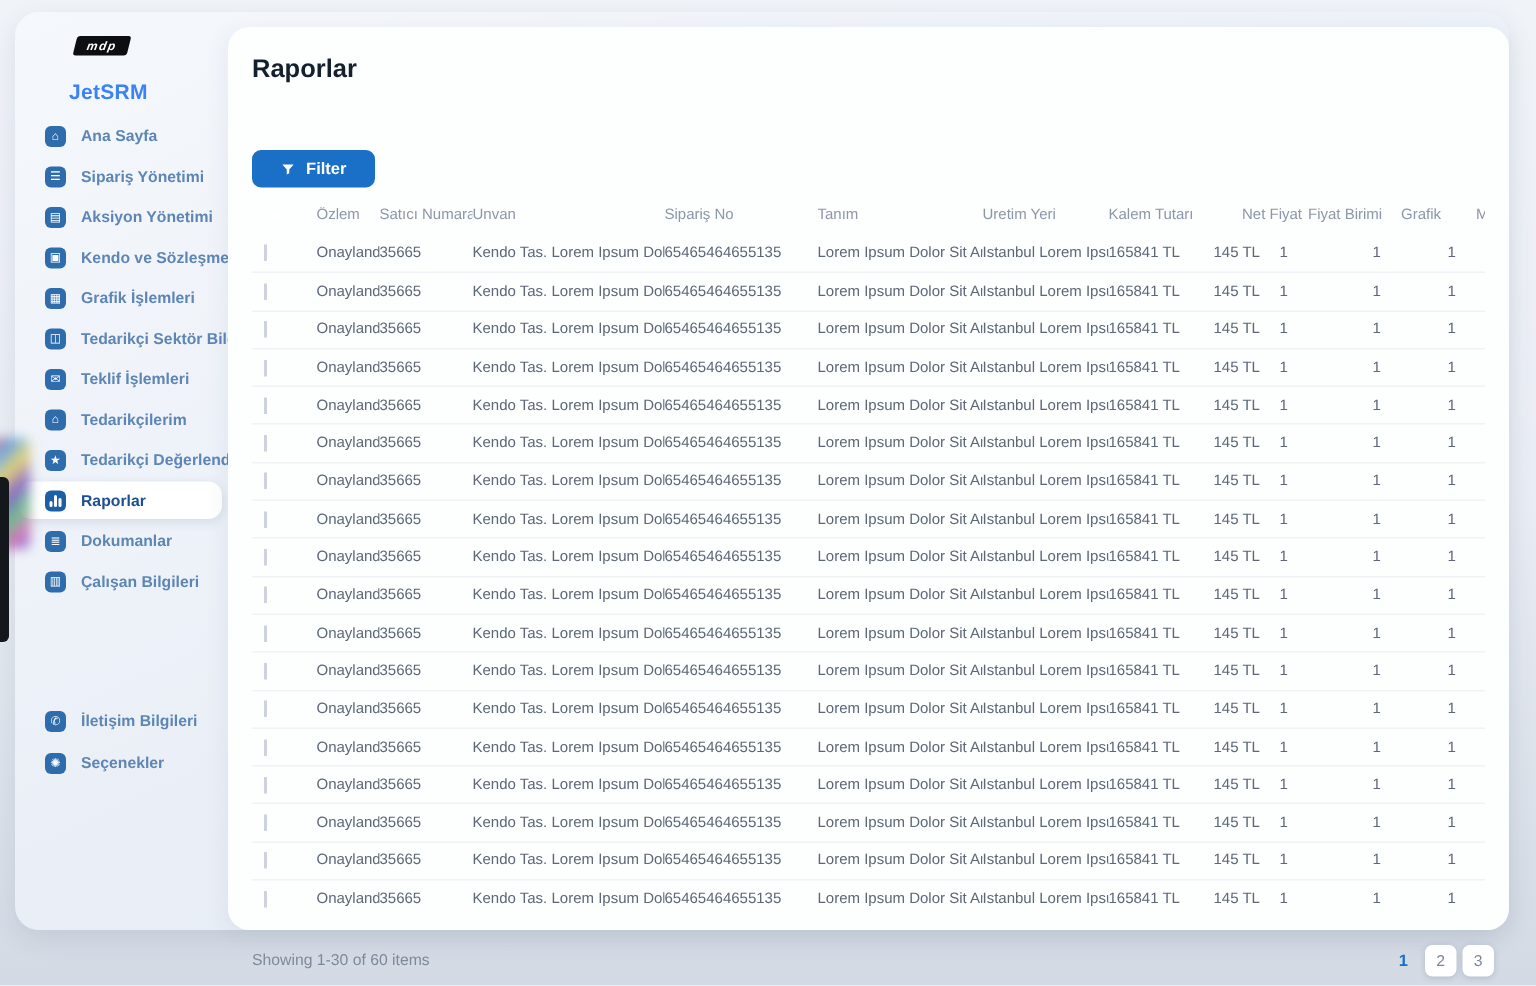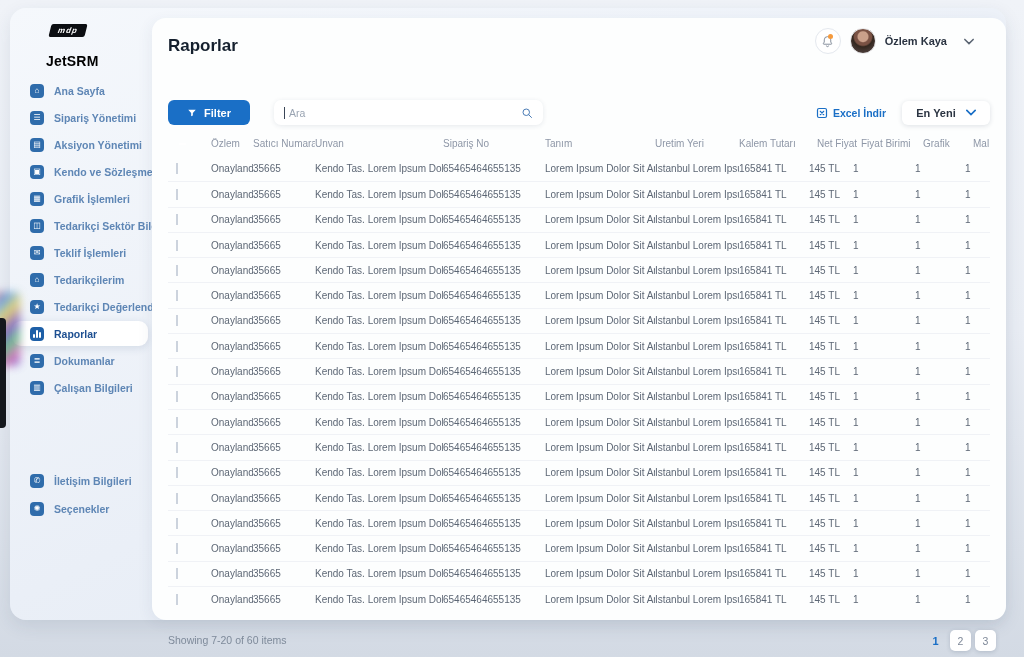--- a/index.html
+++ b/index.html
@@ -17,21 +17,21 @@
     box-shadow: 0 6px 18px rgba(40,60,90,.10);
   }
   
   .sidebar { position:absolute; left:10px; top:8px; width:142px; height:612px; }
   .logo {
     position:absolute; left:40px; top:16px; width:36px; height:13px;
     background:#0c0e12; transform: skewX(-14deg); border-radius:2px;
     display:flex; align-items:center; justify-content:center;
   }
   .logo span { color:#fff; font-style:italic; font-weight:bold; font-size:8px; letter-spacing:1px; transform: skewX(4deg); }
-  .brand { position:absolute; left:36px; top:45px; font-size:14px; font-weight:bold; color:#000000; letter-spacing:.2px; }
+  .brand { position:absolute; left:36px; top:45px; font-size:14px; font-weight:bold; color:#3b82f6; letter-spacing:.2px; }
   .nav { position:absolute; left:0; top:69px; width:142px; }
   .nav-item {
     position:relative; height:27px; display:flex; align-items:center; gap:10px;
     padding-left:20px; cursor:pointer;
   }
   .nav-item .ic {
     width:14px; height:14px; border-radius:4px; background:#2f6cab; flex:0 0 14px;
     display:flex; align-items:center; justify-content:center; color:#fff; font-size:8px; line-height:1;
   }
   .nav-item .lb { font-size:10.5px; font-weight:600; color:#5e86b5; white-space:nowrap; }
@@ -196,84 +196,43 @@
         <span class="lb">Seçenekler</span>
       </div>
     </div>
 </div>
 
 <div class="artifact-noise"></div>
 <div class="artifact-bar"></div>
 
 <div class="card">
 
-  <div class="userbar">
-    <div class="bell-btn">
-      <svg width="13" height="13" viewBox="0 0 24 24">
-        <path d="M12 3a6 6 0 0 0-6 6v4l-1.7 2.8c-.3.5.1 1.2.7 1.2h14c.6 0 1-.7.7-1.2L18 13V9a6 6 0 0 0-6-6z" fill="none" stroke="#7c8694" stroke-width="1.7"></path>
-        <path d="M10 19.5a2 2 0 0 0 4 0" fill="none" stroke="#7c8694" stroke-width="1.7"></path>
-      </svg>
-      <span class="bell-dot"></span>
-    </div>
-    <div class="avatar"></div>
-    <div class="user-name">Özlem Kaya</div>
-    <div class="user-caret">
-      <svg width="10" height="7" viewBox="0 0 12 8">
-        <path d="M1 1.5 6 6.5 11 1.5" fill="none" stroke="#5a6472" stroke-width="1.8" stroke-linecap="round"></path>
-      </svg>
-    </div>
-  </div>
 
   <div class="page-title">Raporlar</div>
 
 
   <div class="toolbar">
     <button class="filter-btn">
       <svg width="10" height="10" viewBox="0 0 24 24">
         <path d="M3 4h18l-7 8v6l-4 2v-8z" fill="#ffffff"></path>
       </svg>
       <span>Filter</span>
     </button>
-    <div class="search-box">
-      <span class="caret"></span>
-      <input type="text" placeholder="Ara" style="">
-      <span class="search-icon">
-        <svg width="12" height="12" viewBox="0 0 24 24">
-          <circle cx="10.5" cy="10.5" r="6.5" fill="none" stroke="#4a7bb5" stroke-width="2"></circle>
-          <path d="M15.5 15.5 21 21" stroke="#4a7bb5" stroke-width="2" stroke-linecap="round"></path>
-        </svg>
-      </span>
-    </div>
-    <div class="tool-right">
-      <div class="excel-link">
-        <svg width="12" height="12" viewBox="0 0 24 24">
-          <rect x="3" y="3" width="18" height="18" rx="3" fill="none" stroke="#1a6fc6" stroke-width="2.4"></rect>
-          <path d="M8.5 8.5l7 7M15.5 8.5l-7 7" stroke="#1a6fc6" stroke-width="2.2" stroke-linecap="round"></path>
-        </svg>
-        <span>Excel İndir</span>
-      </div>
-      <div class="sort-btn">
-        <span>En Yeni</span>
-        <svg width="10" height="7" viewBox="0 0 12 8">
-          <path d="M1 1.5 6 6.5 11 1.5" fill="none" stroke="#1a6fc6" stroke-width="2" stroke-linecap="round"></path>
-        </svg>
-      </div>
-    </div>
   </div>
 
   <div class="thead" id="thead">
       <div class="trow">
         <div class="tcell" style="width: 43px;"><span class="cb all"></span></div>
         <div class="tcell" style="width: 42px;">Özlem</div>
         <div class="tcell" style="width: 62px;">Satıcı Numarası</div>
         <div class="tcell" style="width: 128px;">Unvan</div>
         <div class="tcell" style="width: 102px;">Sipariş No</div>
         <div class="tcell" style="width: 110px;">Tanım</div>
         <div class="tcell" style="width: 84px;">Uretim Yeri</div>
-        <div class="tcell" style="width: 78px;">Kalem Tutarı</div>
+        <div class="tcell" style="width: 89px;">Kalem Tutarı</div>
         <div class="tcell" style="width: 44px;">Net Fiyat</div>
         <div class="tcell" style="width: 62px;">Fiyat Birimi</div>
         <div class="tcell" style="width: 50px;">Grafik</div>
         <div class="tcell" style="width: 70px;">Mal Giriş</div>
       </div>
     </div>
   <div class="tbody" id="tbody">
       <div class="trow">
         <div class="tcell" style="width: 43px;"><span class="cb"></span></div>
         <div class="tcell" style="width: 42px;">Onaylandı</div>
@@ -522,18 +481,18 @@
         <div class="tcell" style="width: 84px;">Istanbul Lorem Ipsum</div>
         <div class="tcell" style="width: 70px;">165841 TL</div>
         <div class="tcell" style="width: 44px;">145 TL</div>
         <div class="tcell" style="width: 62px;">1</div>
         <div class="tcell" style="width: 50px;">1</div>
         <div class="tcell" style="width: 70px;">1</div>
       </div>
     </div>
 </div>
 
-<div class="foot-summary">Showing 7-20 of 60 items</div>
+<div class="foot-summary">Showing 1-30 of 60 items</div>
 <div class="pager" id="pager">
     <div class="page-num current">1</div>
     <div class="page-num box">2</div>
     <div class="page-num box">3</div>
   </div>
 
 </body></html>

